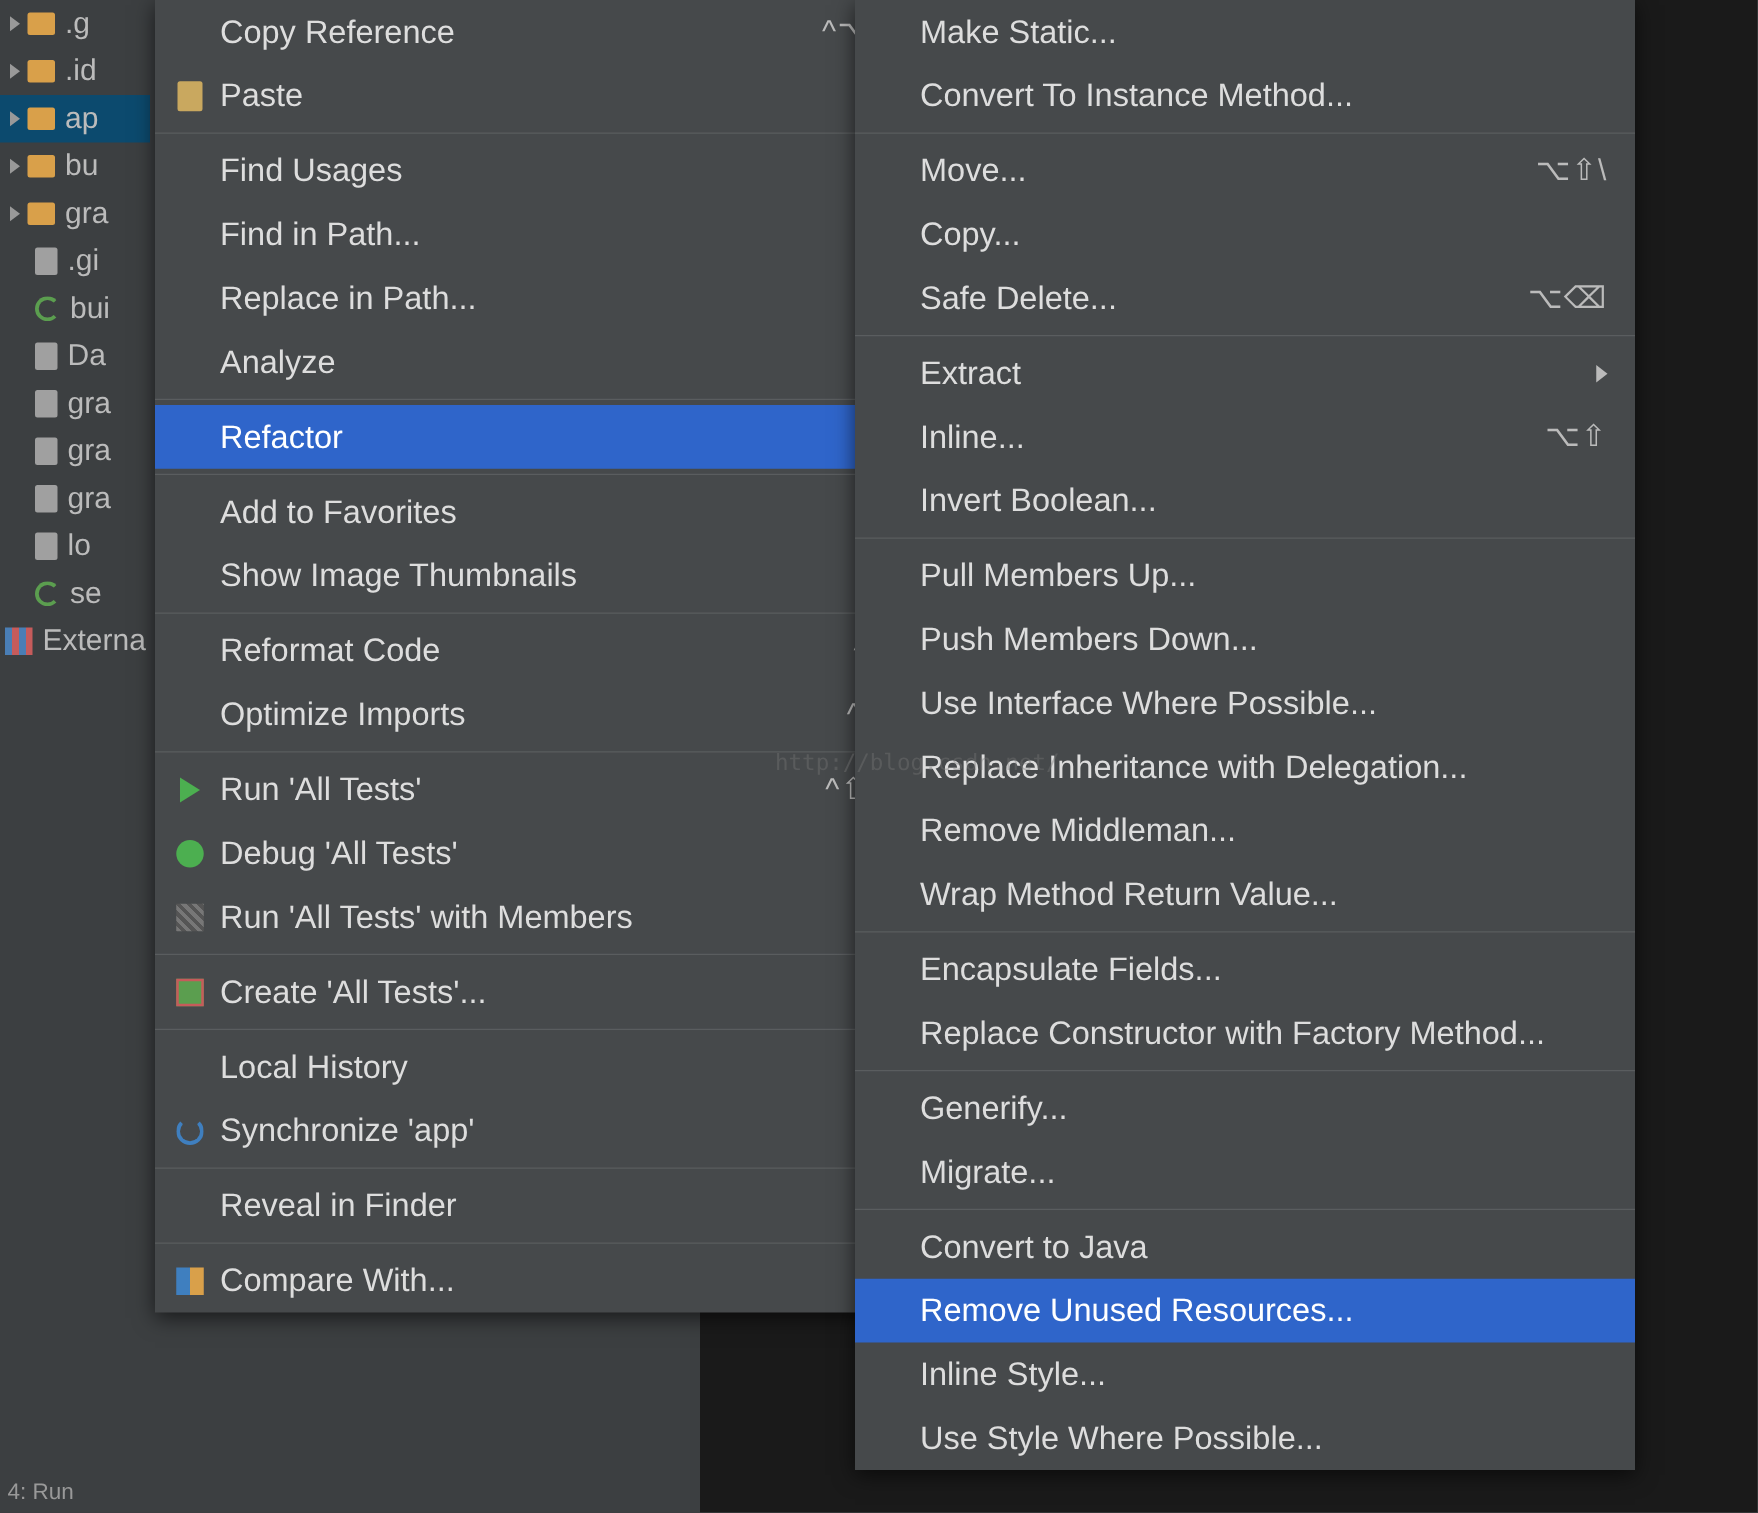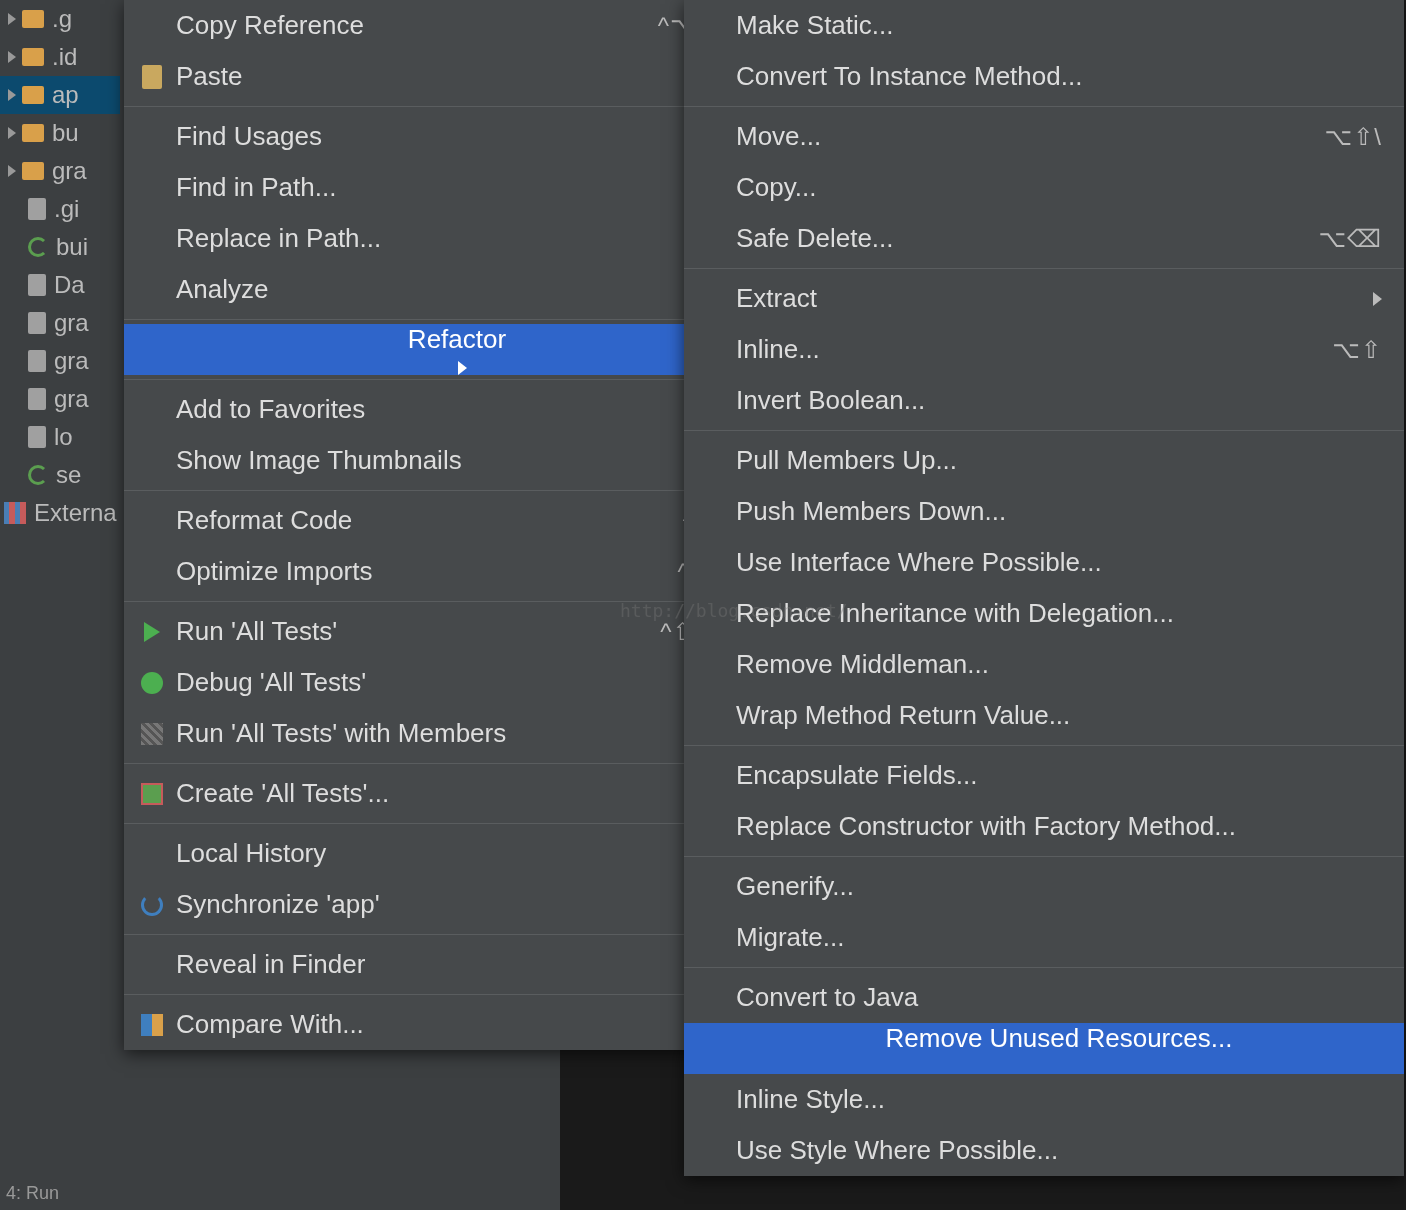--- a/index.html
+++ b/index.html
@@ -98,37 +98,36 @@
       box-shadow: 0 4px 16px rgba(0,0,0,0.6);
     }
     .menu-level-1 {
       left: 124px;
       top: 0;
       width: 636px;
     }
     .menu-level-2 {
       left: 684px;
       top: 0;
-      width: 720px;
+      width: 624px;
     }
     .menu-item {
       display: flex;
       align-items: center;
       height: 50px;
       padding: 0 22px 0 52px;
       color: #dddddd;
       cursor: pointer;
       position: relative;
     }
     .menu-level-1 .menu-item { font-size: 26px; height: 51px; }
     .menu-level-2 .menu-item { font-size: 26px; height: 51px; }
     .menu-item.highlighted {
       background: #2f65ca;
       color: #ffffff;
-      flex-direction: column;
     }
     .menu-item .label { flex: 1; }
     .menu-item .shortcut {
       color: #bbbbbb;
       font-size: 24px;
       letter-spacing: 1px;
     }
     .menu-item .submenu-arrow {
       width: 0; height: 0;
       border-top: 7px solid transparent;

